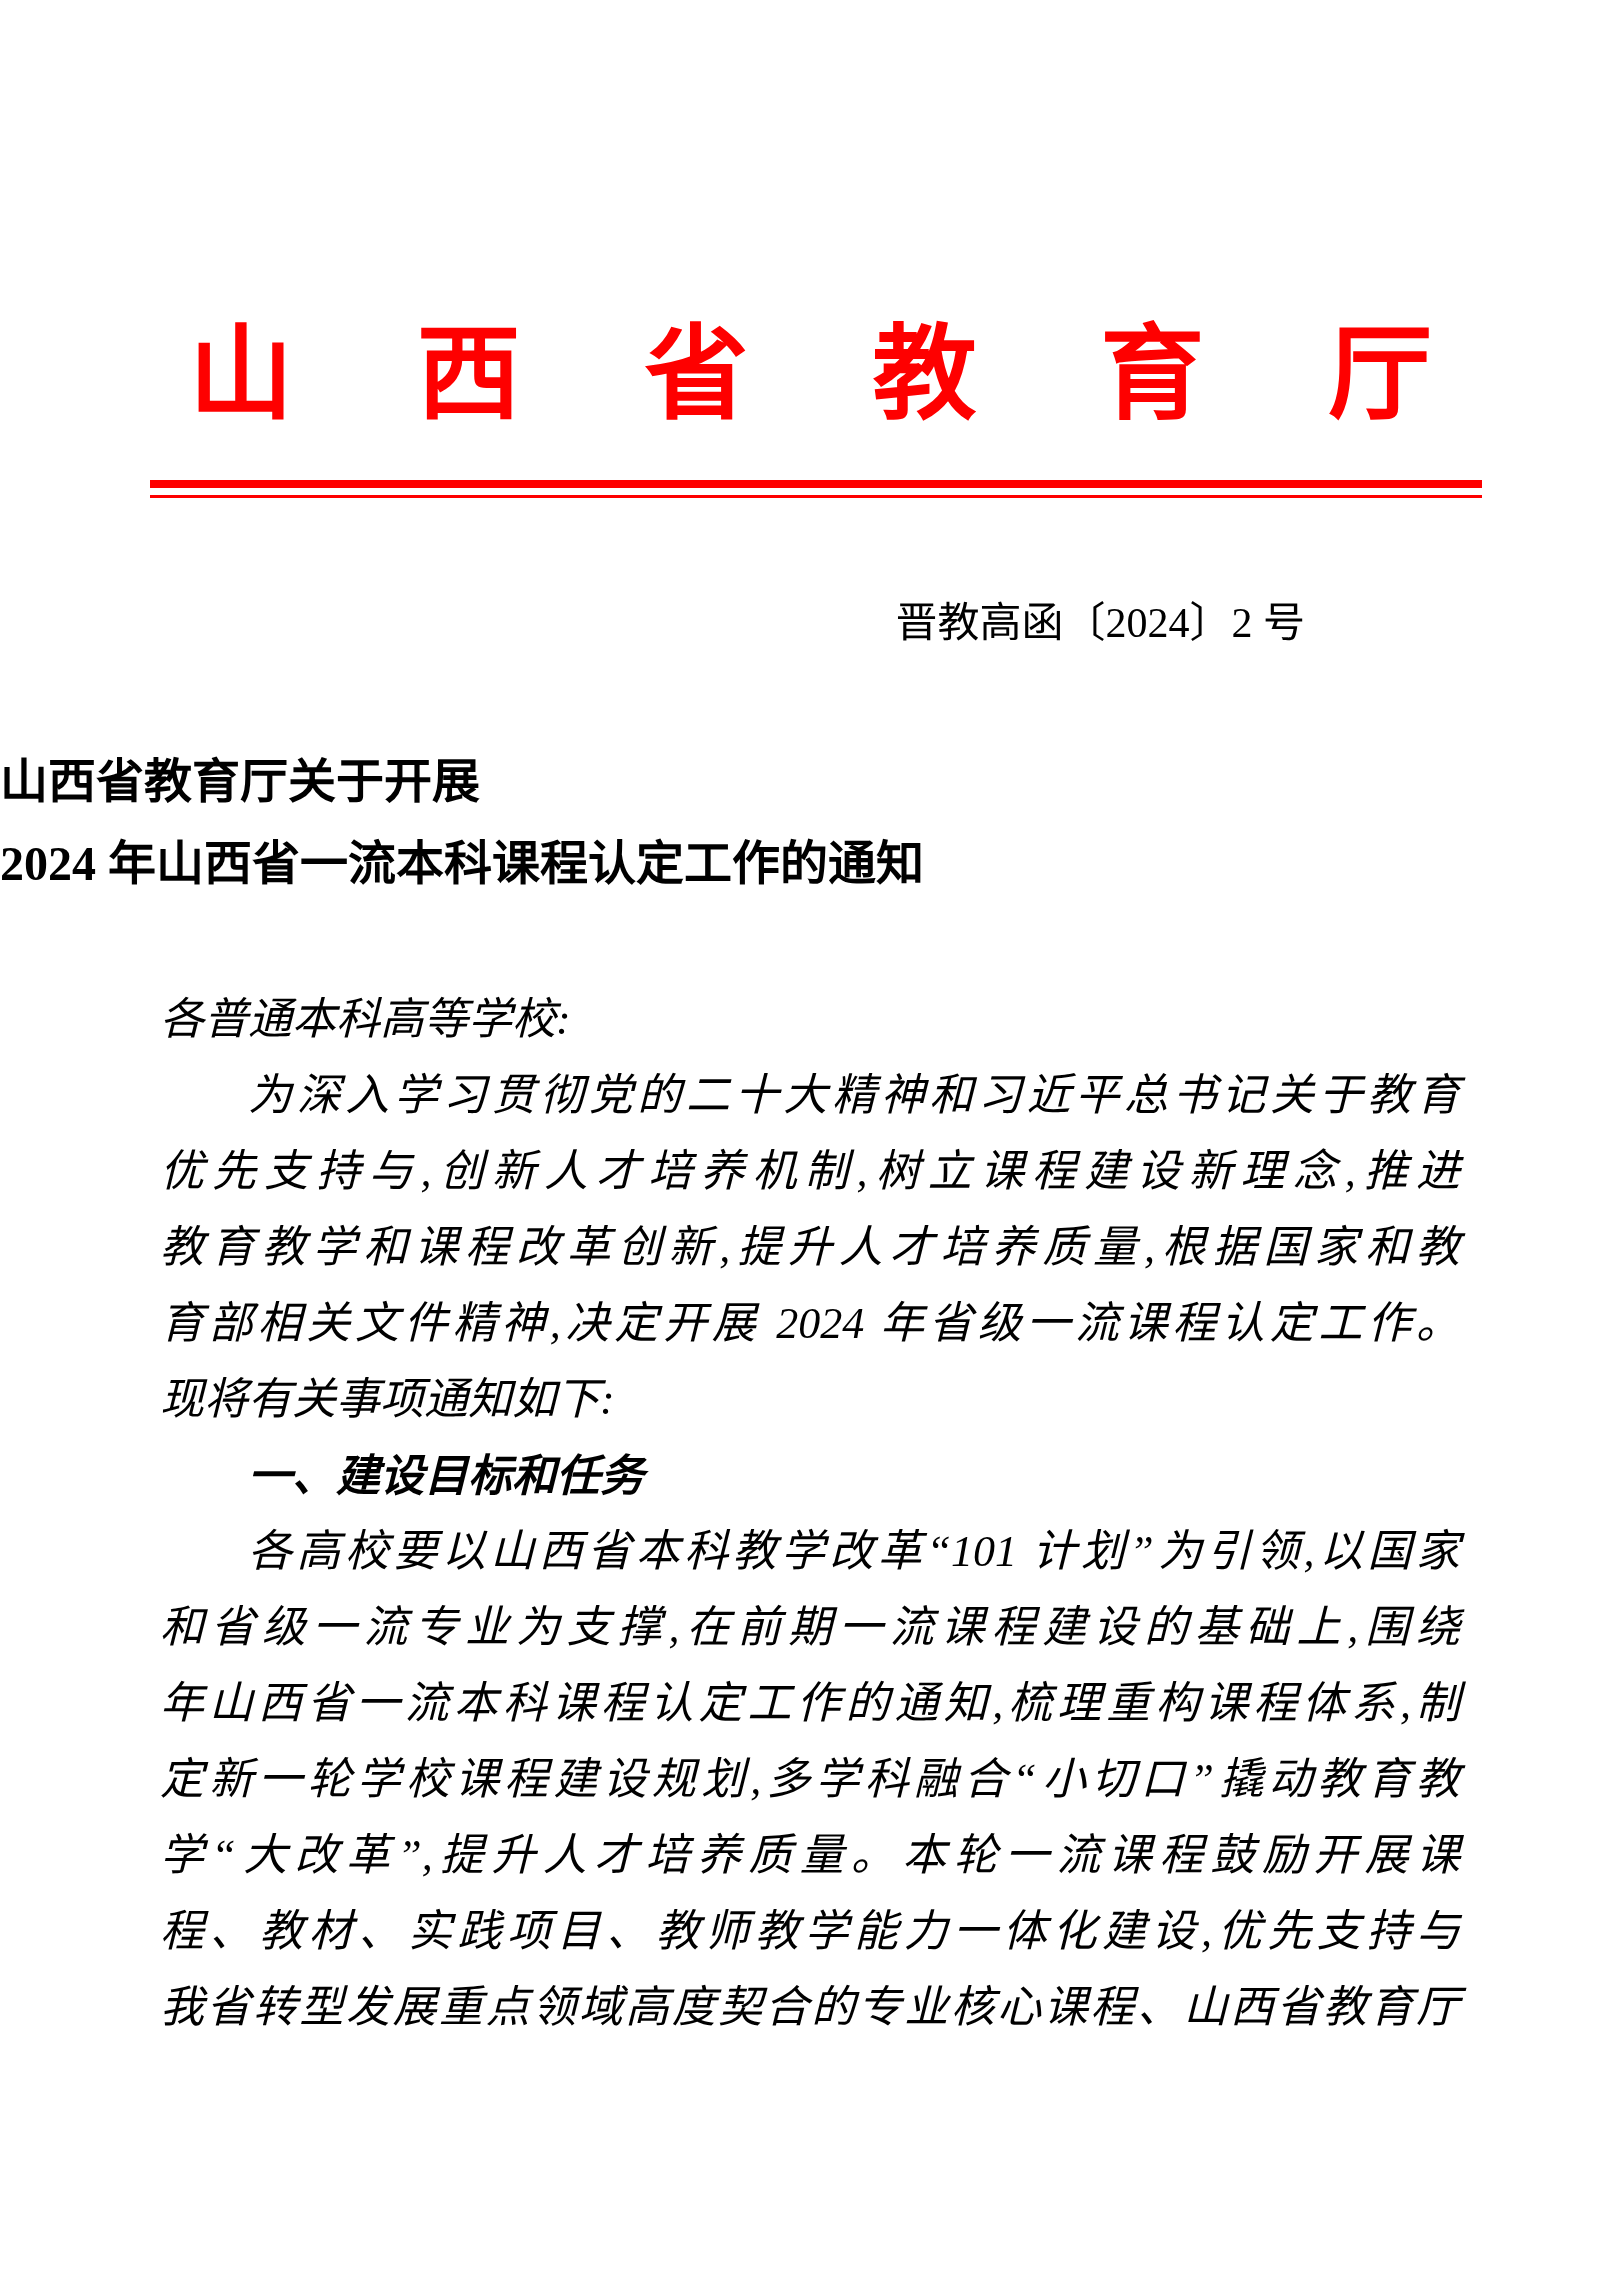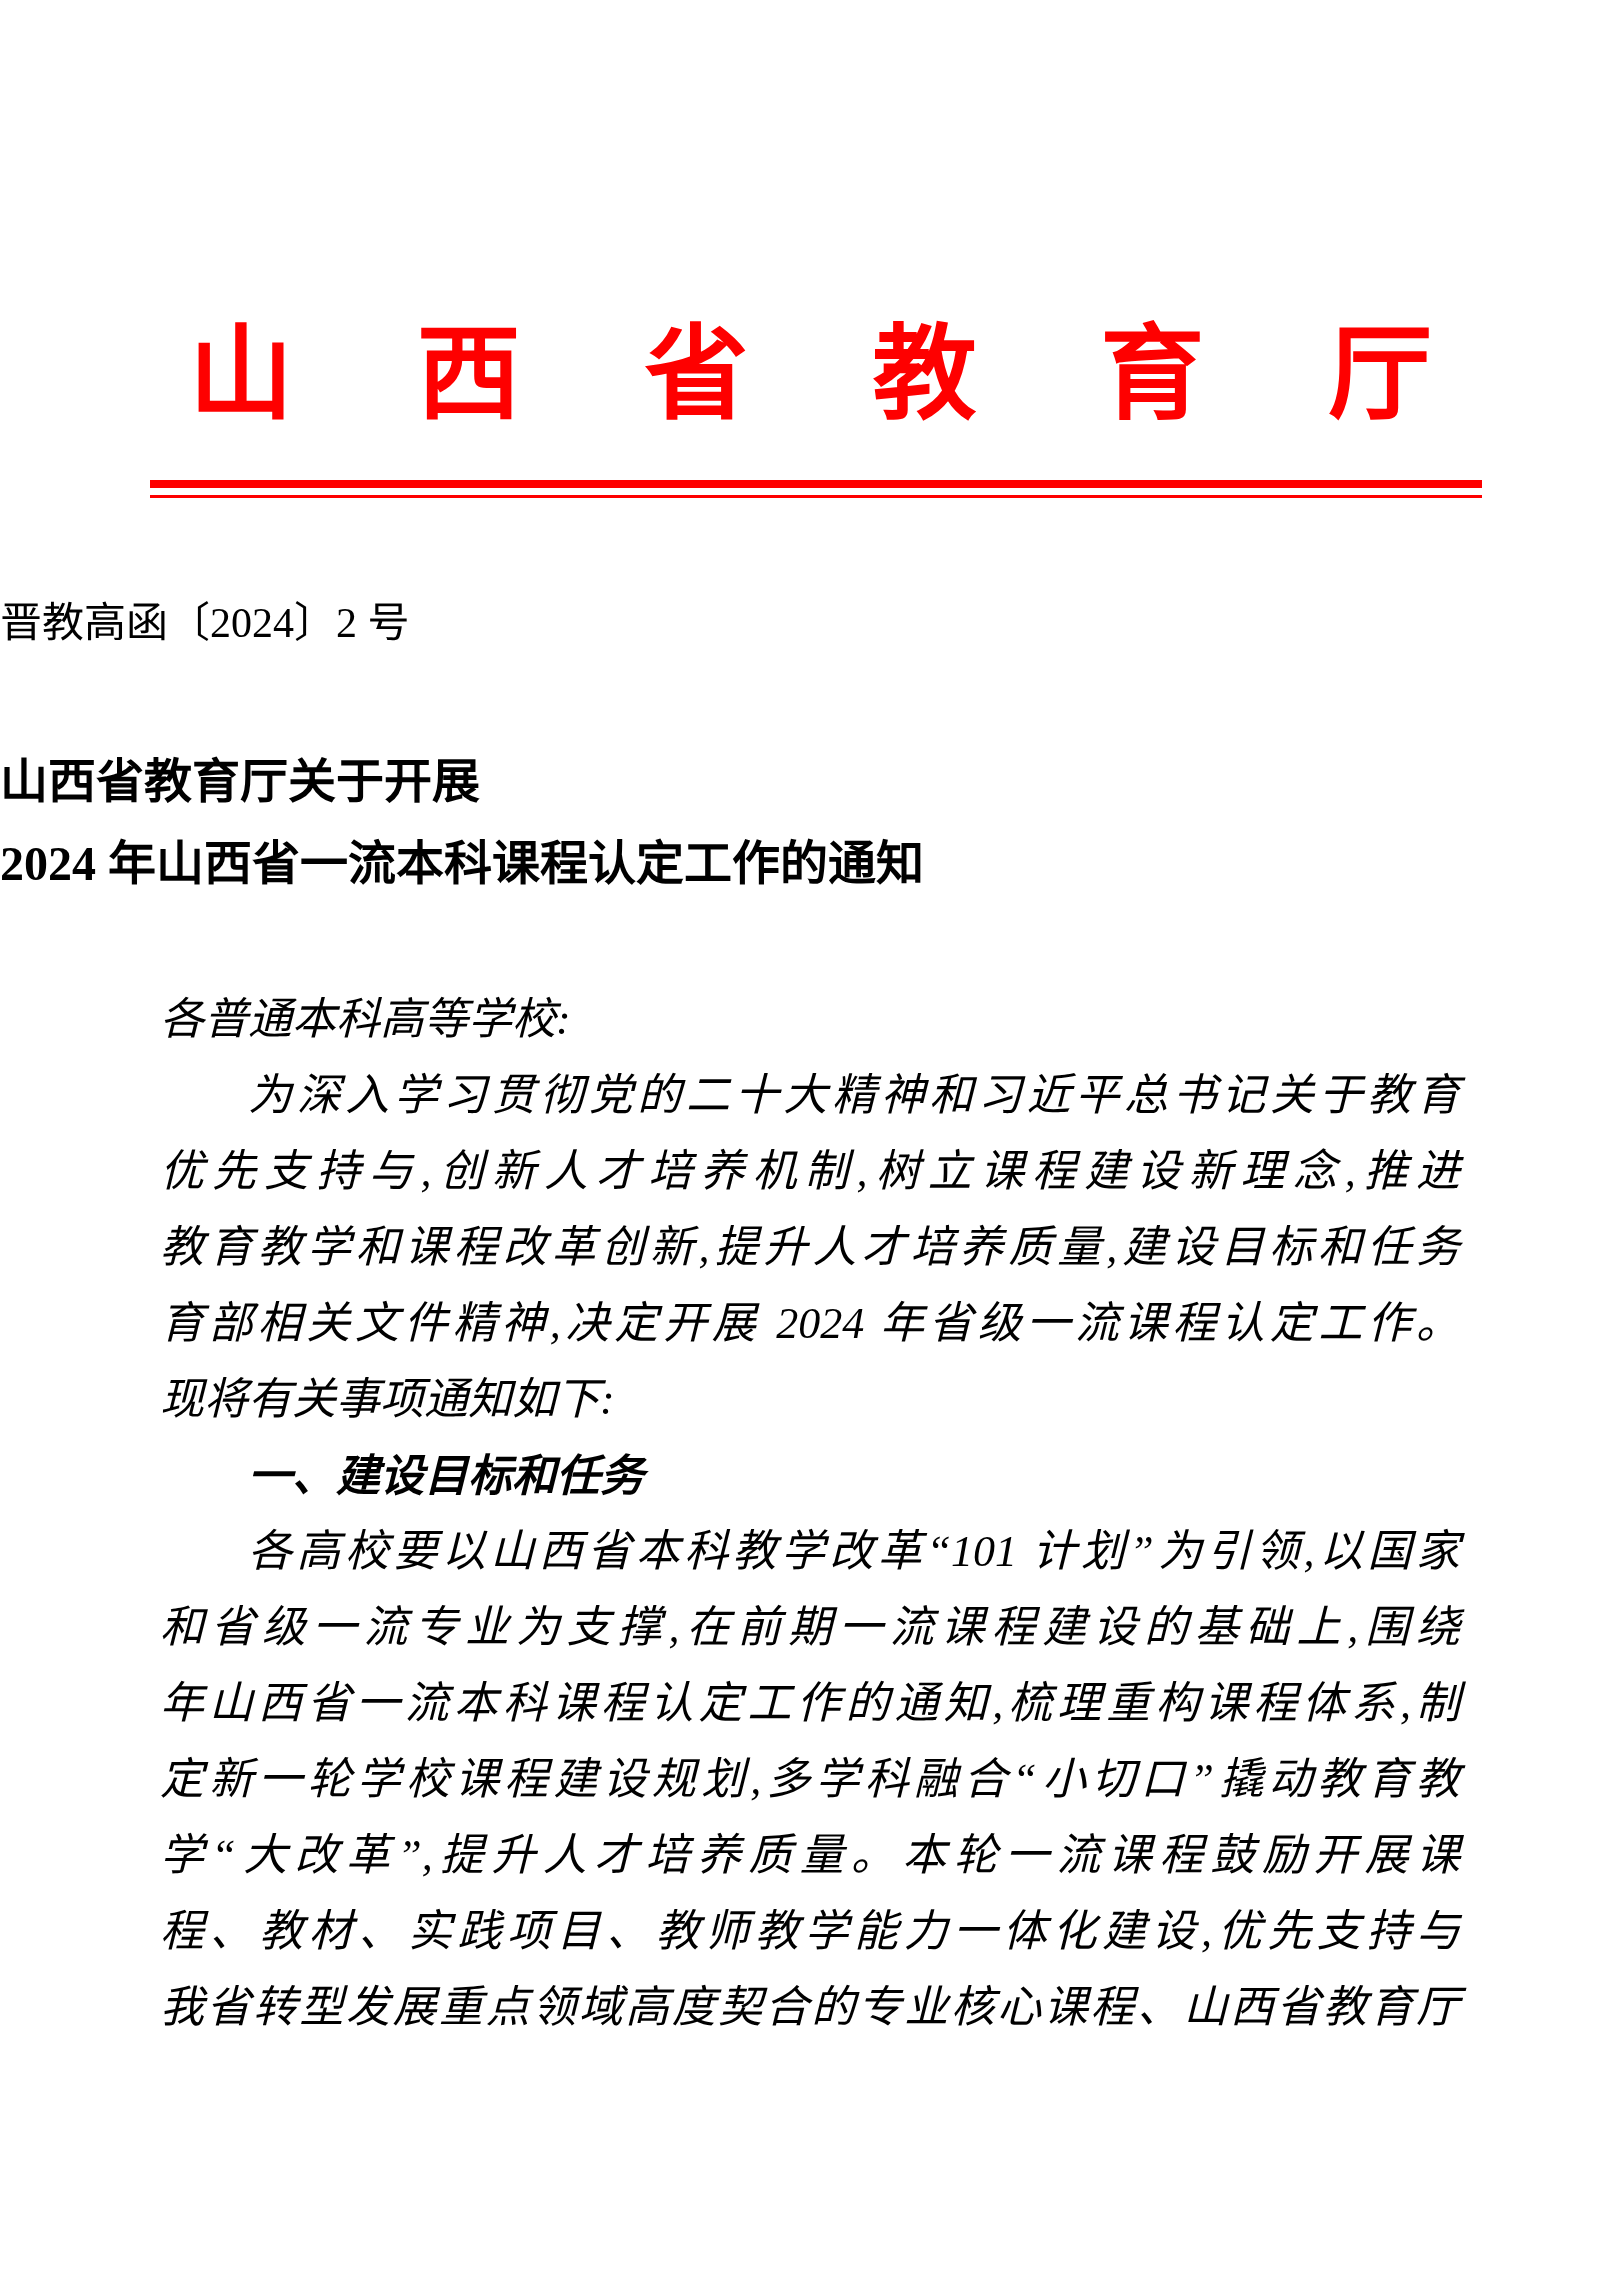--- a/index.html
+++ b/index.html
@@ -36,20 +36,21 @@
   .rule-bottom {
     margin: 4.9px 139px 0 150px;
     height: 5.9px;
     border-top: 3.9px solid var(--accent-red);
     border-bottom: 8.8px solid var(--accent-red);
   }
   .doc-number {
     margin-top: 98px;
     font-size: 42px;
     line-height: 55px;
+    text-align: right;
     padding-right: 316px;
   }
   .title {
     margin-top: 90px;
     font-weight: 700;
     font-size: 48px;
     line-height: 82px;
   }
   .body {
     margin: 77px 161px 0 160px; 
@@ -83,21 +84,21 @@
   <div class="title">
     <div>山西省教育厅关于开展</div>
     <div>2024 年山西省一流本科课程认定工作的通知</div>
   </div>
 
   <div class="body">
     <div class="line">各普通本科高等学校:</div>
 
     <div class="line justify indent">为深入学习贯彻党的二十大精神和习近平总书记关于教育</div>
     <div class="line justify">优先支持与,创新人才培养机制,树立课程建设新理念,推进</div>
-    <div class="line justify">教育教学和课程改革创新,提升人才培养质量,建设目标和任务</div>
+    <div class="line justify">教育教学和课程改革创新,提升人才培养质量,根据国家和教</div>
     <div class="line justify">育部相关文件精神,决定开展 2024 年省级一流课程认定工作。</div>
     <div class="line">现将有关事项通知如下:</div>
 
     <div class="line indent section-heading">一、建设目标和任务</div>
 
     <div class="line justify indent">各高校要以山西省本科教学改革“101 计划”为引领,以国家</div>
     <div class="line justify">和省级一流专业为支撑,在前期一流课程建设的基础上,围绕</div>
     <div class="line justify">年山西省一流本科课程认定工作的通知,梳理重构课程体系,制</div>
     <div class="line justify">定新一轮学校课程建设规划,多学科融合“小切口”撬动教育教</div>
     <div class="line justify">学“大改革”,提升人才培养质量。本轮一流课程鼓励开展课</div>

